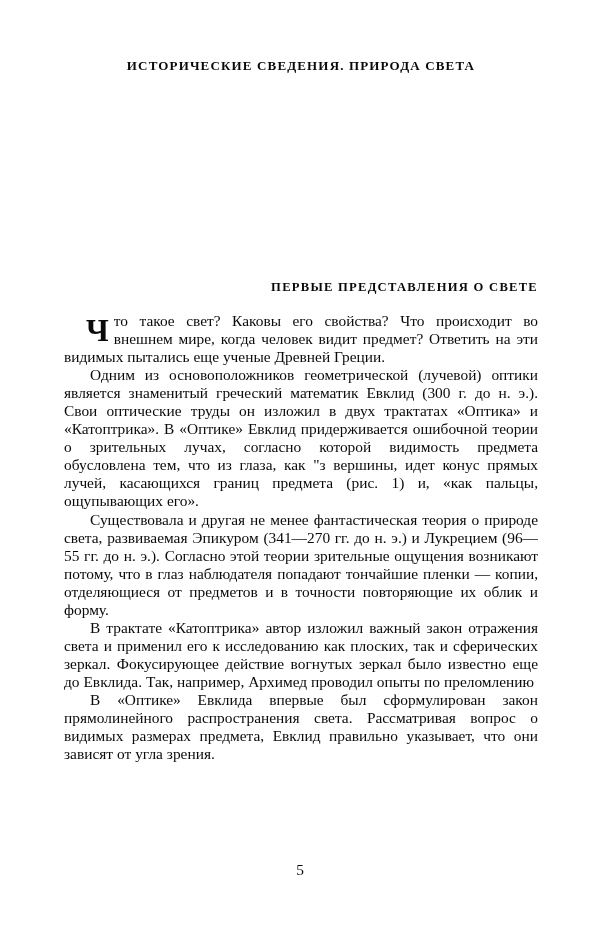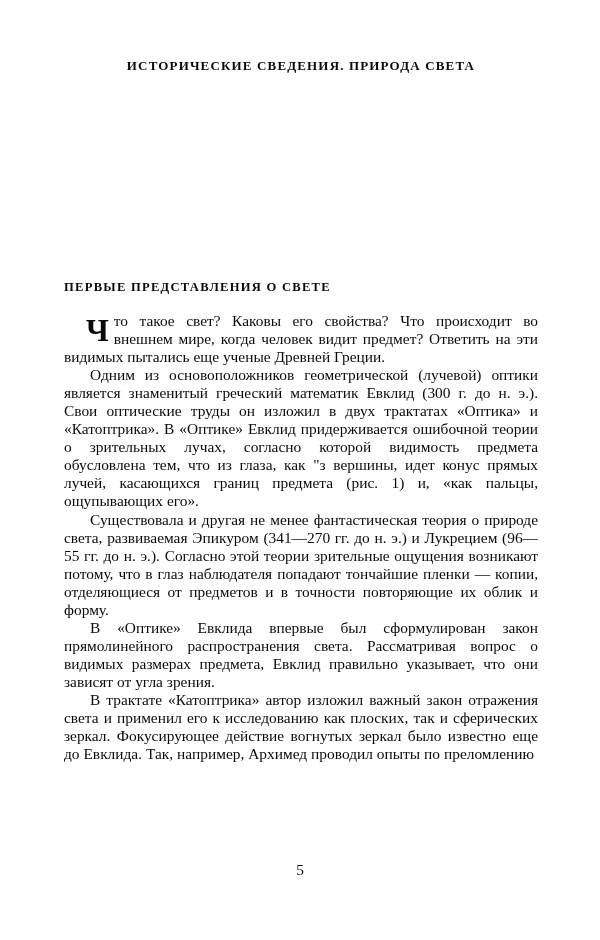--- a/index.html
+++ b/index.html
@@ -32,21 +32,21 @@
     font-weight: bold;
     letter-spacing: 1.15px;
     line-height: 1.1;
     white-space: nowrap;
   }
   .section-title {
     position: absolute;
     left: 64px;
     top: 271px;
     width: 474px;
-    text-align: left;
+    text-align: right;
     font-size: 12.6px;
     font-weight: bold;
     letter-spacing: 1.25px;
     line-height: 1.1;
     white-space: nowrap;
   }
   .body-block {
     position: absolute;
     left: 64px;
     top: 312px;
@@ -95,21 +95,21 @@
   <div class="body-block">
 
     <p class="para first">
       <span class="dropcap">Ч</span><span>то такое свет? Каковы его свойства? Что происходит во внешнем мире, когда человек видит предмет? Ответить на эти видимых пытались еще ученые Древней Греции.</span>
     </p>
 
     <p class="para"><span>Одним из основоположников геометрической (лучевой) оптики является знаменитый греческий математик Евклид (300 г. до н. э.). Свои оптические труды он изложил в двух трактатах «Оптика» и «Катоптрика». В «Оптике» Евклид придерживается ошибочной теории о зрительных лучах, согласно которой видимость предмета обусловлена тем, что из глаза, как "з вершины, идет конус прямых лучей, касающихся границ предмета (рис. 1) и, «как пальцы, ощупывающих его».</span></p>
 
     <p class="para"><span>Существовала и другая не менее фантастическая теория о природе света, развиваемая Эпикуром (341—270 гг. до н. э.) и Лукрецием (96—55 гг. до н. э.). Согласно этой теории зрительные ощущения возникают потому, что в глаз наблюдателя попадают тончайшие пленки — копии, отделяющиеся от предметов и в точности повторяющие их облик и форму.</span></p>
 
+    <p class="para"><span>В трактате «Катоптрика» автор изложил важный закон отражения света и применил его к исследованию как плоских, так и сферических зеркал. Фокусирующее действие вогнутых зеркал было известно еще до Евклида. Так, например, Архимед проводил опыты по преломлению</span></p>
+
     <p class="para"><span>В «Оптике» Евклида впервые был сформулирован закон прямолинейного распространения света. Рассматривая вопрос о видимых размерах предмета, Евклид правильно указывает, что они зависят от угла зрения.</span></p>
-
-    <p class="para"><span>В трактате «Катоптрика» автор изложил важный закон отражения света и применил его к исследованию как плоских, так и сферических зеркал. Фокусирующее действие вогнутых зеркал было известно еще до Евклида. Так, например, Архимед проводил опыты по преломлению</span></p>
 
   </div>
 
   <div class="pageno">5</div>
 
 </div>
 
 </body></html>

